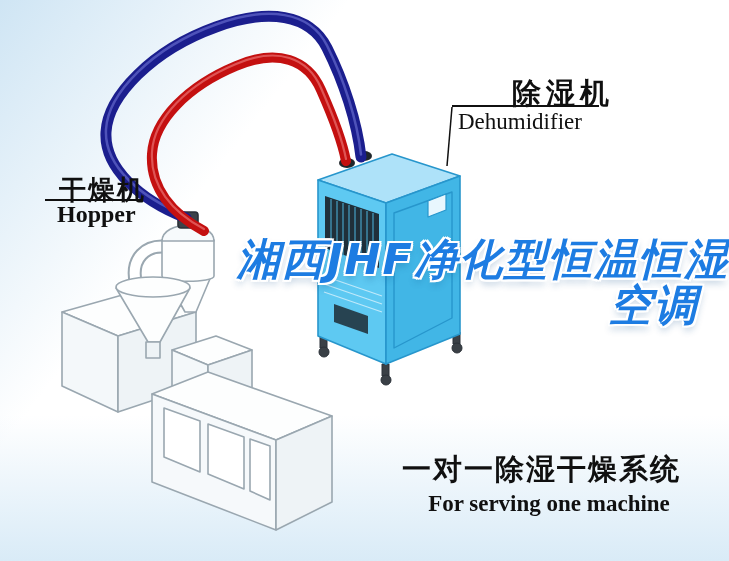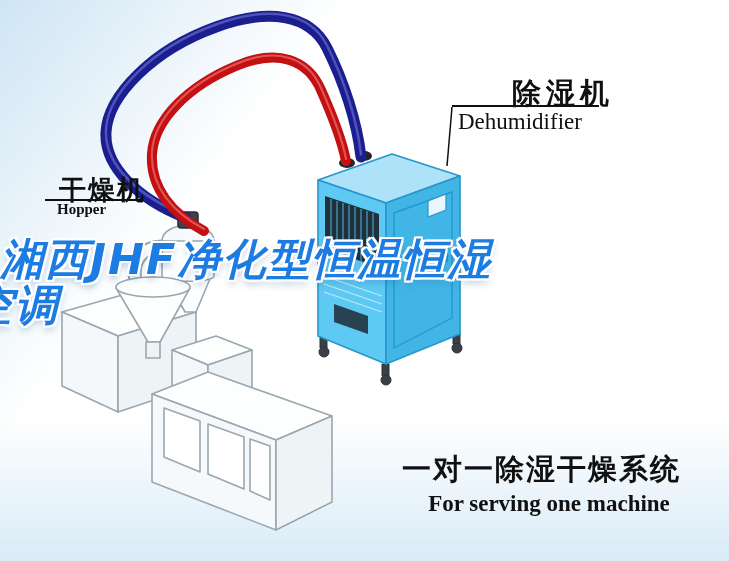--- a/index.html
+++ b/index.html
@@ -17,27 +17,27 @@
   }
   .bg-bottom {
     position:absolute; inset:0;
     background:linear-gradient(to top, var(--bg-bottom,#d9ebf7) 0%, rgba(255,255,255,0) 26%);
     pointer-events:none;
   }
   svg.diagram { position:absolute; left:0; top:0; width:729px; height:561px; }
 
   .label { position:absolute; color:var(--label-black,#101010); white-space:nowrap; }
   .label-dryer-cn   { left:59px;  top:164px; font-size:27px; font-weight:bold; letter-spacing:2px;margin-top:8px; }
-  .label-dryer-en   { left:57px;  top:201px; font-size:15px; font-weight:bold; font-family:"Liberation Serif", serif; }
+  .label-dryer-en   { left:57px;  top:201px; font-size:24px; font-weight:bold; font-family:"Liberation Serif", serif; }
   .label-dehum-cn   { left:468px; top:74px;  font-size:29px; font-weight:bold; letter-spacing:5px;margin-left:44px; }
   .label-dehum-en   { left:458px; top:109px; font-size:23px; font-weight:normal; font-family:"Liberation Serif", serif; }
 
   .watermark {
     position:absolute; left:0; top:237px; width:729px;
-    text-align:left;
+    text-align:right;
     font-size:43px; line-height:1.06;
     font-weight:bold; font-style:italic;
     letter-spacing:2px;
     color:var(--watermark-blue,#1d7ce2);
     text-shadow:
       -2px -2px 0 #ffffff, 2px -2px 0 #ffffff,
       -2px 2px 0 #ffffff, 2px 2px 0 #ffffff,
       0 -2px 0 #ffffff, 0 2px 0 #ffffff,
       -2px 0 0 #ffffff, 2px 0 0 #ffffff,
       0 5px 7px rgba(20,80,140,0.30);

